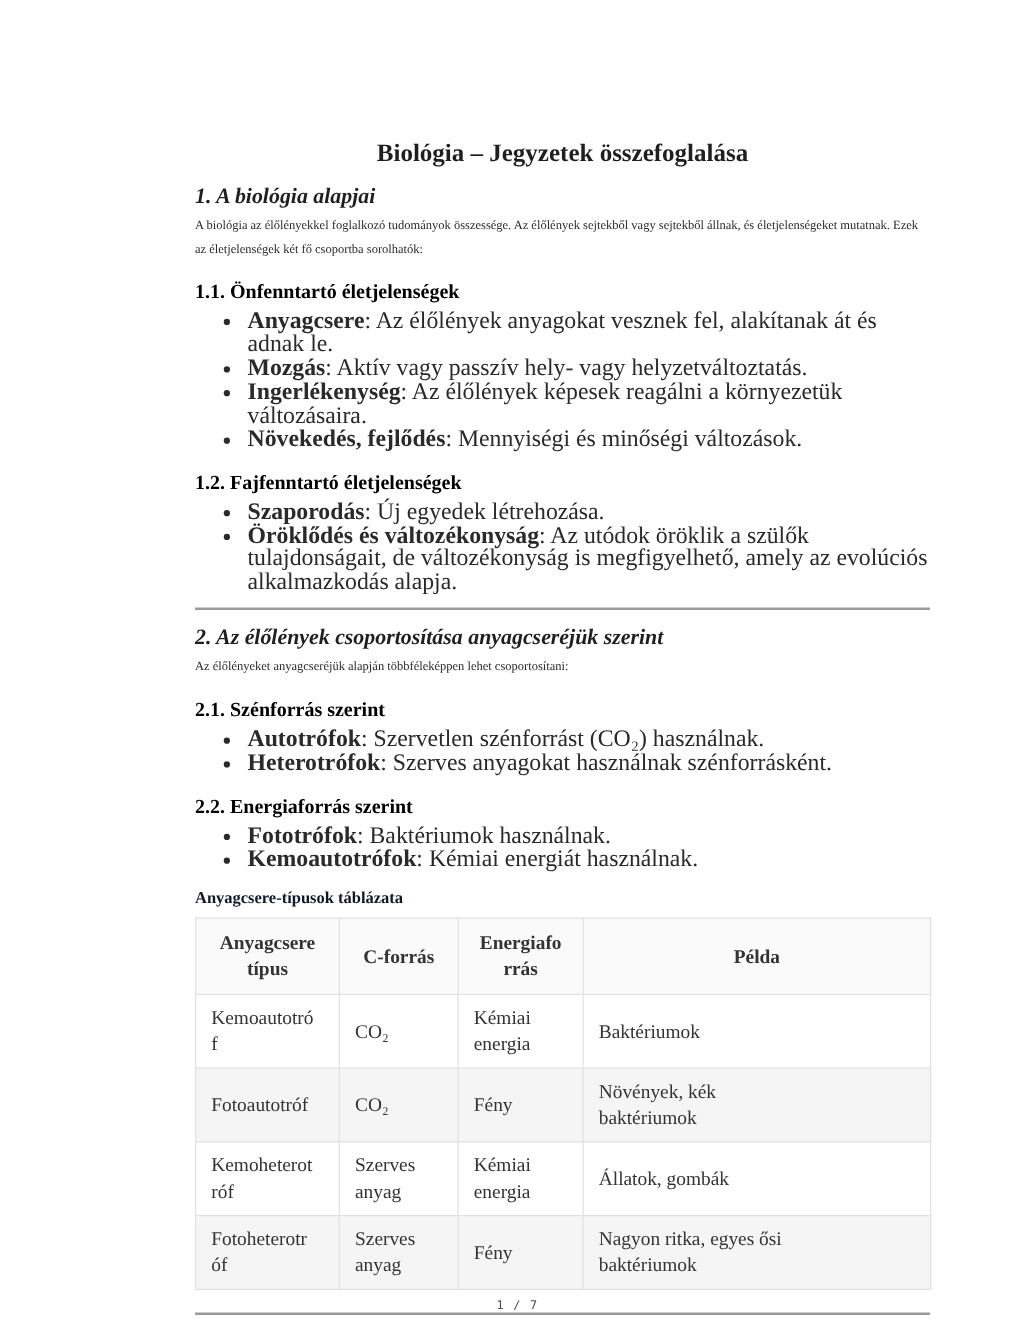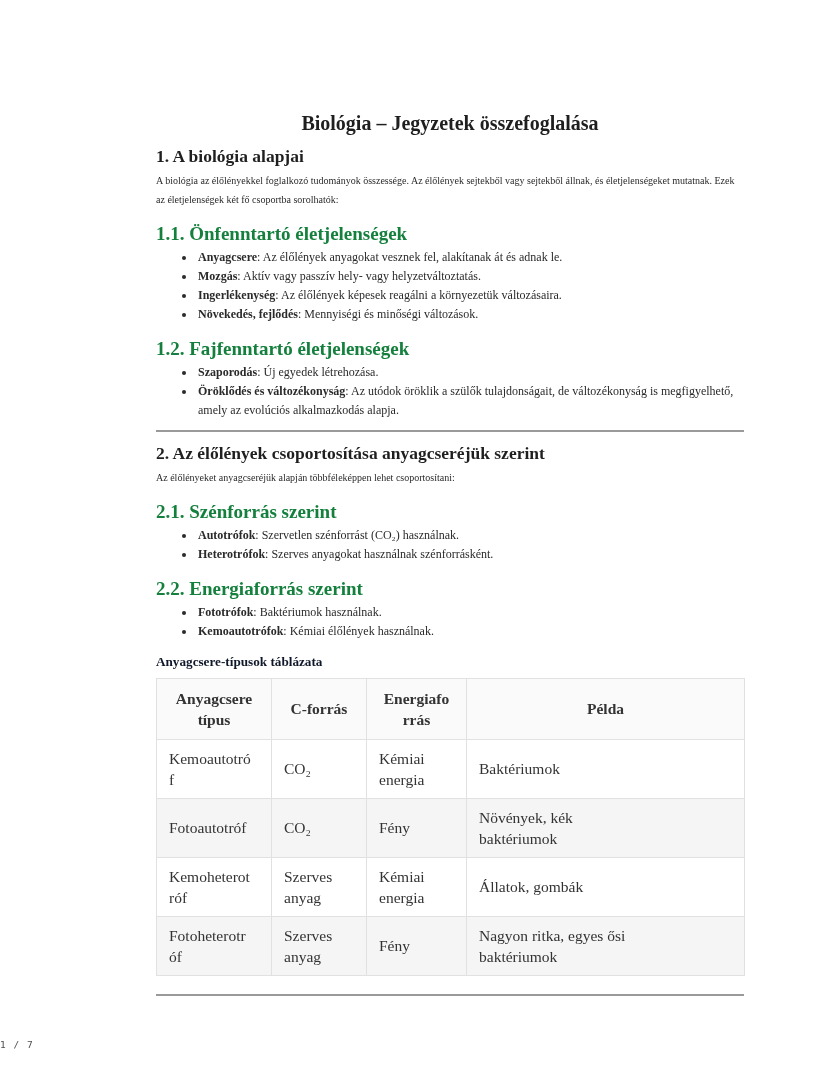--- a/index.html
+++ b/index.html
@@ -14,25 +14,25 @@
     font-family: "Liberation Serif", "DejaVu Serif", serif;
     color: #2a2a2a;
   }
   .content { position: absolute; left: 108px; top: 0; width: 588px; margin-left: 48px; }
 
   .doc-title {
     margin: 110px 0 8px;
     font-size: 20px; line-height: 26px;
     font-weight: 700; text-align: center; color: #1f1f1f;
   }
-  .h2 { font-size: 17.5px; line-height: 24px; font-weight: 700; color: #1f1f1f; margin: 0 0 4px; }
+  .h2 { font-size: 17.5px; line-height: 24px; font-weight: 700; color: #1f1f1f; margin: 0 0 4px; font-style: italic; }
   .para { font-size: 10px; line-height: 18.6px; margin: 0; }
-  .h3 { font-size: 19px; line-height: 20px; font-weight: 700; color: #15803d; margin: 15px 0 4px; }
+  .h3 { font-size: 16px; line-height: 20px; font-weight: 700; color: #000000; margin: 15px 0 4px; }
 
-  ul.blist { margin: 0 0 2px; padding-left: 40px; font-size: 12px; line-height: 18.9px; list-style: disc; }
+  ul.blist { margin: 0 0 2px; padding-left: 40px; font-size: 19px; line-height: 18.9px; list-style: disc; }
   ul.blist li { padding-left: 2px; }
   .term { font-weight: 700; }
 
   hr.rule { border: none; border-top: 2px solid #9a9a9a; margin: 10px 0 9px; }
 
   .tbl-caption { margin: 12px 0 7px; font-size: 13.2px; line-height: 18px; font-weight: 700; color: #0f172a; }
 
   table.data {
     width: 100%; border-collapse: collapse; table-layout: fixed;
     font-size: 15.5px; line-height: 21px; color: #333333;
@@ -41,20 +41,21 @@
     border: 1px solid #e1e1e1;
     vertical-align: middle;
     white-space: pre-line;
   }
   table.data thead th { background: #fafafa; font-weight: 700; text-align: center; padding: 9px 8px; }
   table.data tbody td { text-align: left; padding: 8px 12px; }
   table.data tbody tr:nth-child(even) { background: #f5f5f5; }
 
   .footer {
     position: absolute; left: 0; bottom: 21px; width: 100%;
+    text-align: center;
     font-family: "DejaVu Sans Mono", monospace;
     font-size: 9.5px; letter-spacing: 1px; color: #4d4d4d;
   }
 </style>
 </head>
 <body>
 
 <div class="page">
   <div class="content">
 
@@ -84,21 +85,21 @@
 
     <h3 class="h3">2.1. Szénforrás szerint</h3>
     <ul class="blist">
       <li><span class="term">Autotrófok</span><span>: Szervetlen szénforrást (CO₂) használnak.</span></li>
       <li><span class="term">Heterotrófok</span><span>: Szerves anyagokat használnak szénforrásként.</span></li>
     </ul>
 
     <h3 class="h3">2.2. Energiaforrás szerint</h3>
     <ul class="blist">
       <li><span class="term">Fototrófok</span><span>: Baktériumok használnak.</span></li>
-      <li><span class="term">Kemoautotrófok</span><span>: Kémiai élőlények használnak.</span></li>
+      <li><span class="term">Kemoautotrófok</span><span>: Kémiai energiát használnak.</span></li>
     </ul>
 
     <p class="tbl-caption">Anyagcsere-típusok táblázata</p>
 
     <table class="data">
       <colgroup>
         <col style="width:115px">
         <col style="width:95px">
         <col style="width:100px">
         <col style="width:278px">

